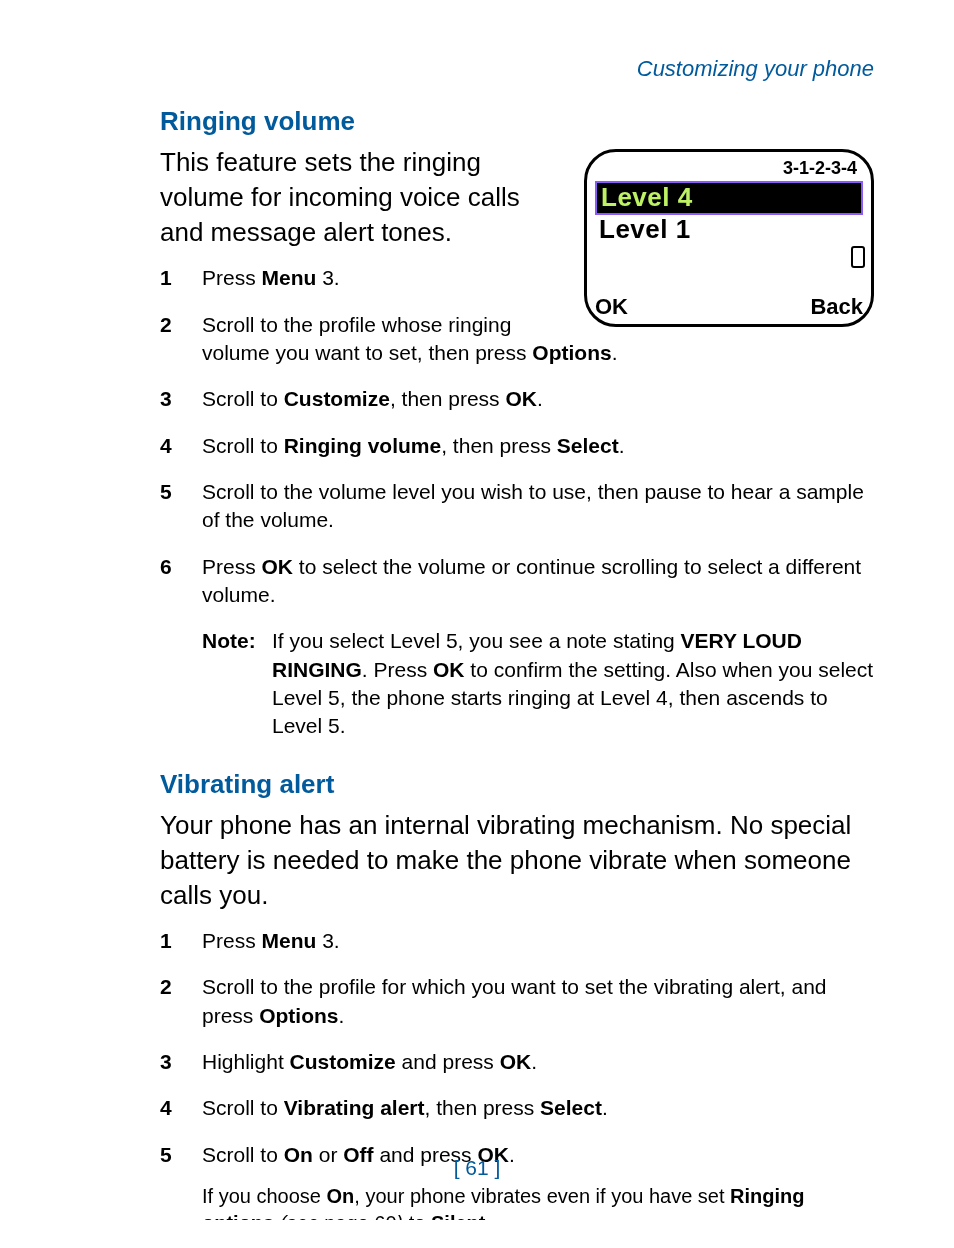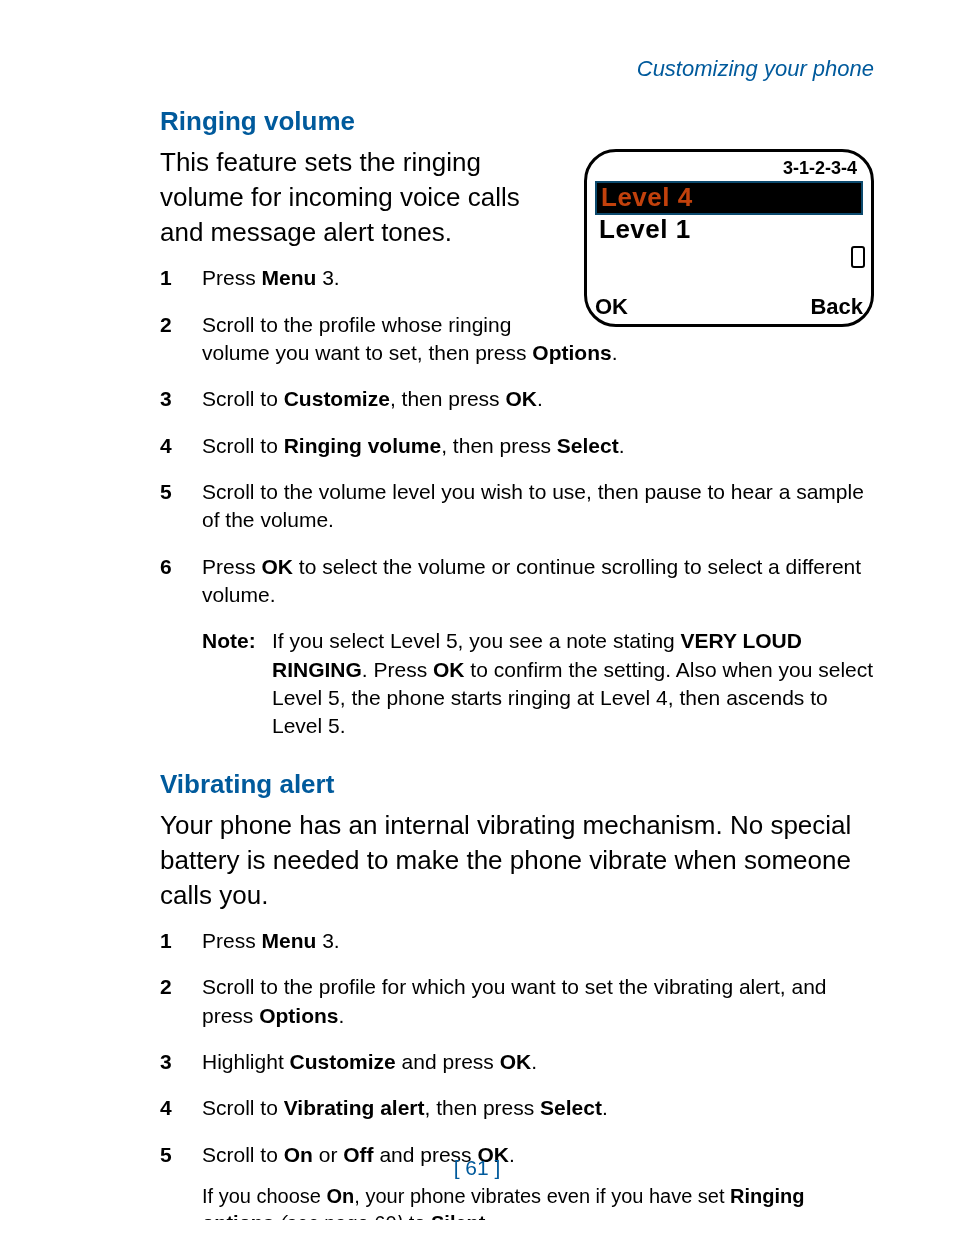--- a/index.html
+++ b/index.html
@@ -59,22 +59,22 @@
   }
   .screen .row {
     font-size: 26px;
     font-weight: 900;
     line-height: 1.15;
     padding: 0 4px;
     letter-spacing: 0.5px;
   }
   .screen .row.selected {
     background: #000;
-    color: #c2410c;
-    border: 2px solid #0c4a6e;
+    color: #bef264;
+    border: 2px solid #8b5cf6;
   }
   .screen .row.outline {
     border-top: 2px solid #000;
   }
   .screen .softkeys {
     position: absolute;
     bottom: 4px;
     left: 8px;
     right: 8px;
     display: flex;

